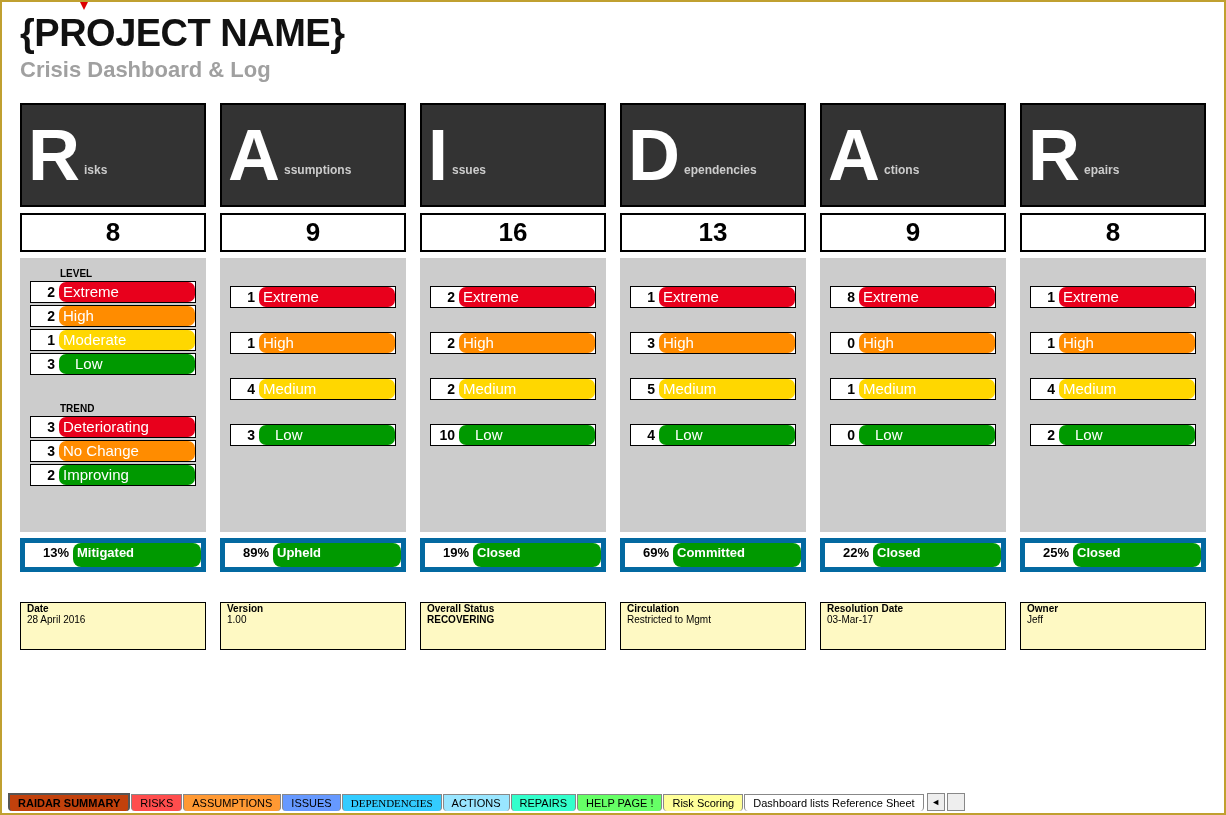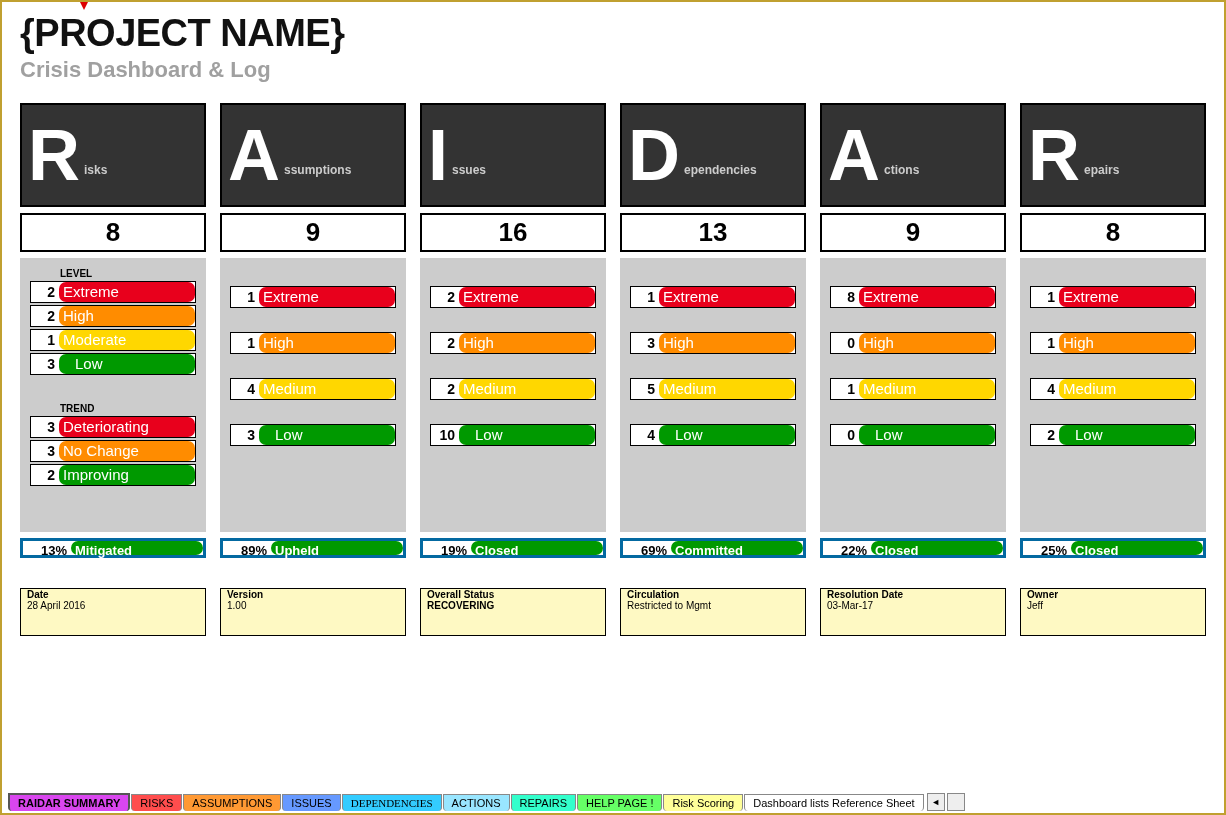--- a/index.html
+++ b/index.html
@@ -100,22 +100,22 @@
 .c-improving { background: #009900; }
 
 .status-row {
   display: grid;
   grid-template-columns: repeat(6,1fr);
   gap: 14px;
   padding: 6px 18px 0 18px;
 }
 .status-item {
   display: flex;
-  border: 3px solid #0369a1;
-  height: 20px;
+  border: 5px solid #0369a1;
+  height: 34px;
 }
 .status-pct {
   width: 48px;
   text-align: right;
   padding-right: 4px;
   background: #fff;
   font-weight: bold;
   font-size: 13px;
   line-height: 20px;
 }
@@ -420,21 +420,21 @@
     <div class="info-box">
       <div class="k">Resolution Date</div>
       <div class="v" style="">03-Mar-17</div>
     </div>
     <div class="info-box">
       <div class="k">Owner</div>
       <div class="v" style="">Jeff</div>
     </div>
   </div>
 <div class="tab-strip" id="tabs">
-    <div class="tab active" style="background: #d946ef; margin-top: 44px;">RAIDAR SUMMARY</div>
+    <div class="tab active" style="background: #c2410c; margin-top: 44px;">RAIDAR SUMMARY</div>
     <div class="tab" style="background: rgb(255, 77, 77);">RISKS</div>
     <div class="tab" style="background: rgb(255, 153, 51);">ASSUMPTIONS</div>
     <div class="tab" style="background: rgb(102, 153, 255);">ISSUES</div>
     <div class="tab" style="background: rgb(51, 204, 255); font-family: Liberation Serif, serif;">DEPENDENCIES</div>
     <div class="tab" style="background: rgb(153, 230, 255);">ACTIONS</div>
     <div class="tab" style="background: rgb(51, 255, 204);">REPAIRS</div>
     <div class="tab" style="background: rgb(102, 255, 102);">HELP PAGE !</div>
     <div class="tab" style="background: rgb(255, 255, 153);">Risk Scoring</div>
     <div class="tab" style="background: rgb(255, 255, 255);">Dashboard lists Reference Sheet</div>
     <div class="scroll-ctl">◄</div>

